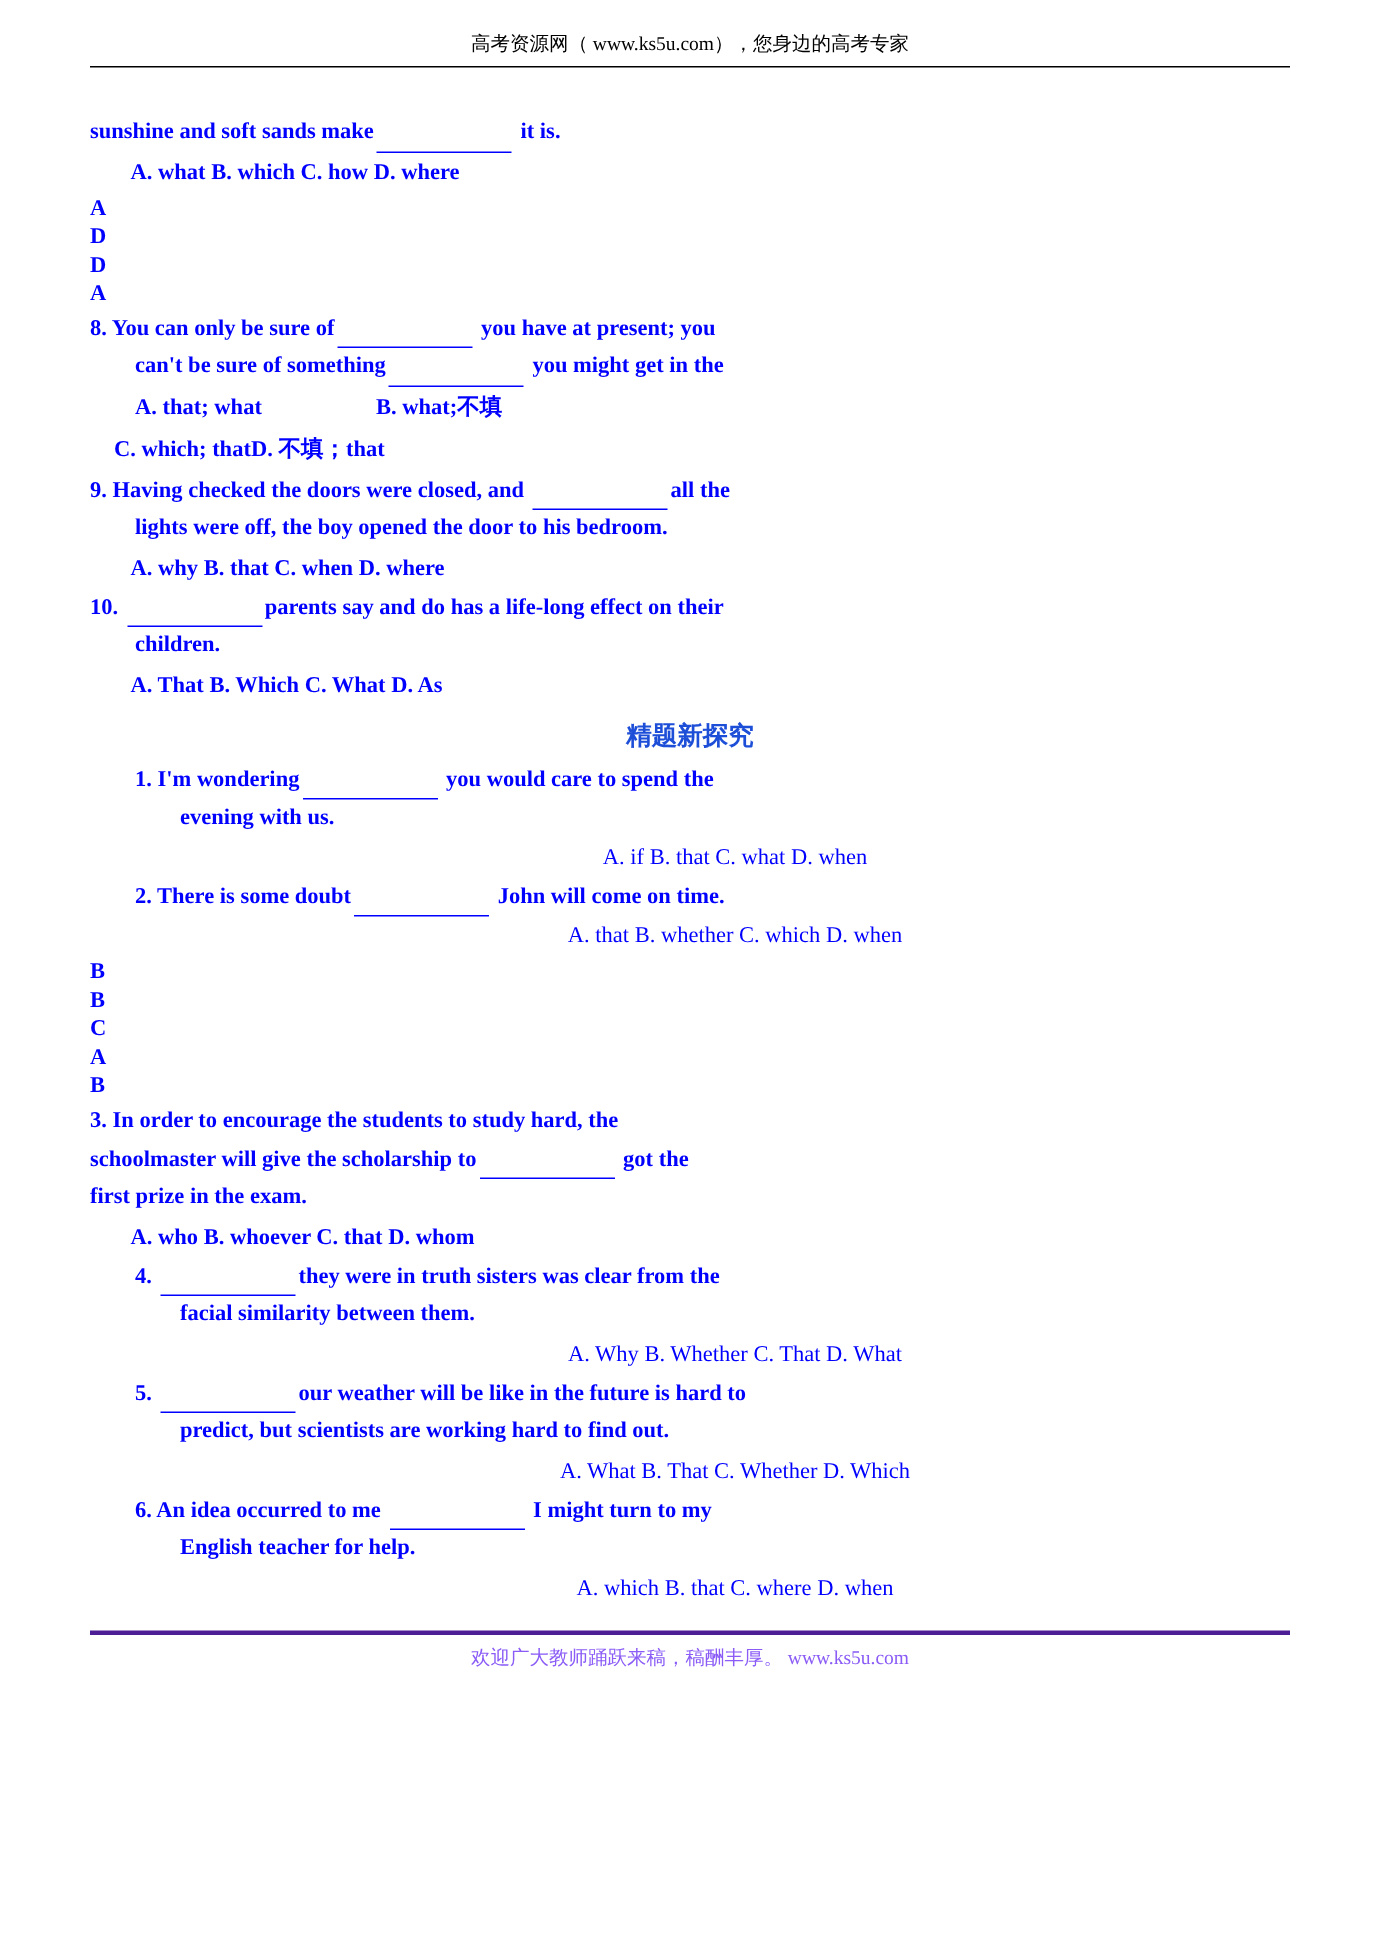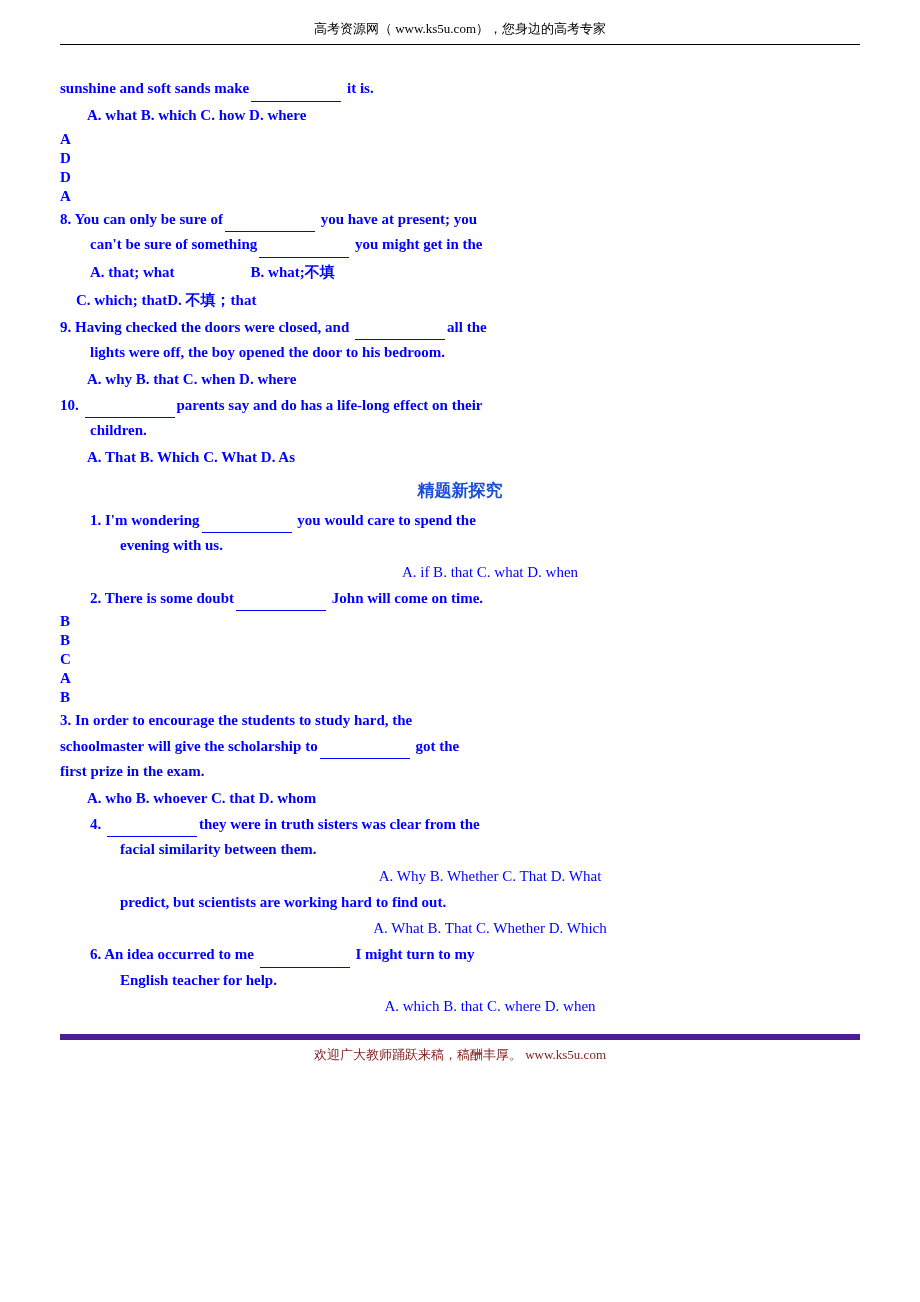--- a/index.html
+++ b/index.html
@@ -18,23 +18,23 @@
     .header {
       text-align: center;
       color: #000;
       font-size: 13px;
       border-bottom: 1px solid #000;
       padding-bottom: 6px;
       margin-bottom: 31px;
     }
     .footer {
       text-align: center;
-      color: #7f1d1d;
+      color: #8b5cf6;
       font-size: 13px;
-      border-top: 6px solid #4c1d95;
+      border-top: 3px solid #4c1d95;
       padding-top: 6px;
       margin-top: 14px;
     }
     .content {
       color: #00f;
     }
     .line {
       line-height: 1.7;
       font-weight: bold;
     }
@@ -133,40 +133,44 @@
 
     <p class="line indent1">
       <span>1. I'm wondering</span><span class="blank"></span><span> you would care to spend the</span>
     </p>
     <p class="line indent2">        evening with us.</p>
     <p class="options2">A. if         B. that        C. what           D. when</p>
 
     <p class="line indent1">
       <span>2. There is some doubt</span><span class="blank"></span><span> John will come on time.</span>
     </p>
+    <p class="options2">A. that  B. whether   C. which    D. when</p>
 
     <span class="answer-letter">B</span>
     <span class="answer-letter">B</span>
     <span class="answer-letter">C</span>
     <span class="answer-letter">A</span>
     <span class="answer-letter">B</span>
 
     <p class="line">3. In order to encourage the students to study hard, the</p>
     <p class="line">
       <span>      schoolmaster will give the scholarship to</span><span class="blank"></span><span> got the</span>
     </p>
     <p class="line">      first prize in the exam.</p>
     <p class="options">A. who   B. whoever        C. that      D. whom</p>
 
     <p class="line indent1">
       <span>4.  </span><span class="blank"></span><span>they were in truth sisters was clear from the</span>
     </p>
     <p class="line indent2">      facial similarity between them.</p>
     <p class="options2">A. Why      B. Whether  C. That      D. What</p>
 
+    <p class="line indent1">
+      <span>5. </span><span class="blank"></span><span>our weather will be like in the future is hard to</span>
+    </p>
     <p class="line indent2">      predict, but scientists are working hard to find out.</p>
     <p class="options2">A. What      B. That       C. Whether D. Which</p>
 
     <p class="line indent1">
       <span>6. An idea occurred to me </span><span class="blank"></span><span> I might turn to my</span>
     </p>
     <p class="line indent2">      English teacher for help.</p>
     <p class="options2">A. which    B. that             C. where     D. when</p>
 
   </div>

